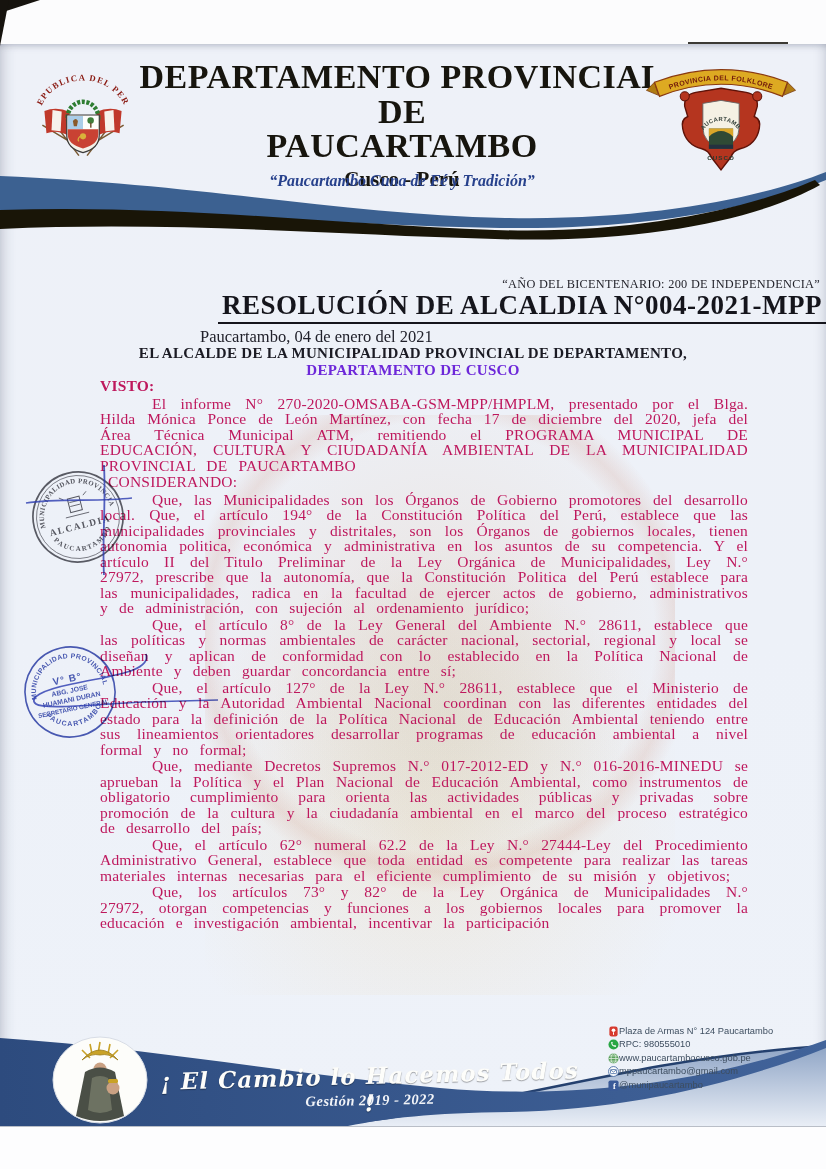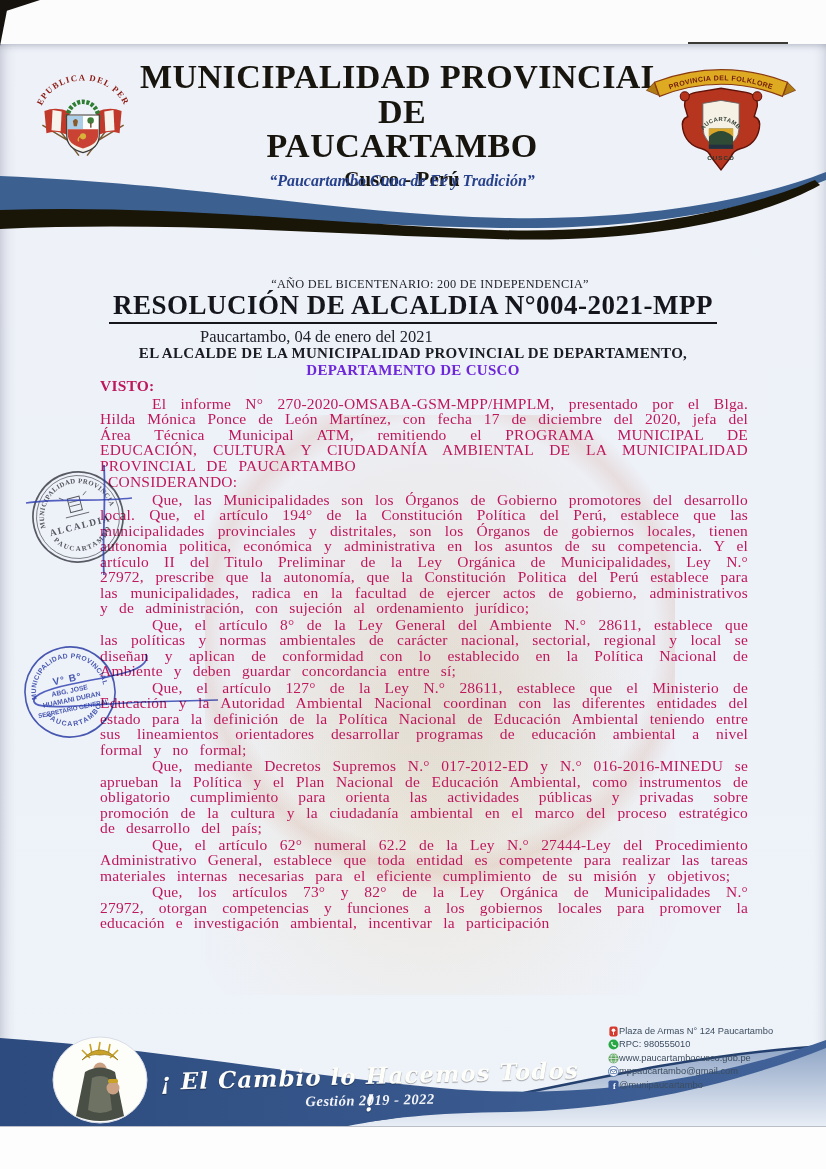--- a/index.html
+++ b/index.html
@@ -28,23 +28,23 @@
 
   
   .watermark{position:absolute;left:205px;top:415px;width:470px;height:580px;pointer-events:none;
     background:
       radial-gradient(circle at 50% 36%, rgba(214,128,48,0.11), rgba(214,128,48,0) 58%),
       radial-gradient(circle at 50% 38%, rgba(0,0,0,0) 50%, rgba(188,88,52,0.12) 55%, rgba(0,0,0,0) 60%),
       radial-gradient(circle at 48% 72%, rgba(232,172,62,0.13), rgba(232,172,62,0) 55%),
       radial-gradient(circle at 52% 52%, rgba(118,138,92,0.09), rgba(0,0,0,0) 46%);}
 
   
-  .yearline{position:absolute;left:40px;top:277px;width:780px;text-align:center;
+  .yearline{position:absolute;left:40px;top:277px;width:780px;text-align:right;
             font-size:12.3px;letter-spacing:.3px;color:#23232b;}
-  .restitle{position:absolute;left:0;top:290px;width:826px;text-align:center;}
+  .restitle{position:absolute;left:0;top:290px;width:826px;text-align:right;}
   .restitle span{display:inline-block;font-weight:bold;font-size:27px;letter-spacing:.5px;color:#15151c;
             border-bottom:2.5px solid #15151c;padding:0 4px 1px 4px;}
   .dateline{position:absolute;left:200px;top:327px;width:564px;text-align:left;font-size:16.5px;color:#20202a;}
   .addr1{position:absolute;left:0;top:345px;width:826px;text-align:center;font-weight:bold;font-size:15px;letter-spacing:.3px;color:#1b1b24;}
   .addr2{position:absolute;left:0;top:362px;width:826px;text-align:center;font-weight:bold;font-size:15px;letter-spacing:.3px;color:#6d28d9;}
   .bodytext{position:absolute;left:100px;top:378px;width:664px;color:#be185d;
             font-size:15.5px;line-height:1.0;letter-spacing:.2px;word-spacing:7px;text-align:justify;}
   .bodytext .label{font-weight:bold;word-spacing:0;margin:0 0 2px 0;}
   .bodytext .label2{font-weight:normal;word-spacing:0;margin:1px 0 2px 8px;}
   .bodytext p{margin:0 16px 1px 0;text-indent:52px;}
@@ -96,21 +96,21 @@
     <rect x="56" y="65" width="15" height="13" fill="#fdfdfb"></rect>
     <path d="M41 78 h30 v5 q0 10 -15 14 q-15 -4 -15 -14 Z" fill="#c94233"></path>
     <path d="M46 70 q3 -4 5 0 l-1 5 h-3 Z" fill="#8a5a2a"></path>
     <circle cx="63.5" cy="69.5" r="3.2" fill="#3f7d3a"></circle>
     <rect x="63" y="71.5" width="1.4" height="5" fill="#6b4a2a"></rect>
     <circle cx="56" cy="85" r="3" fill="#d9b23a"></circle>
     <path d="M53 85 q-3 3 -1 5" stroke="#d9b23a" stroke-width="1.2" fill="none"></path>
   </svg>
 
   <div class="htitle">
-    <div class="l1">MUNICIPALIDAD PROVINCIAL DE</div>
+    <div class="l1">DEPARTAMENTO PROVINCIAL DE</div>
     <div class="l2">PAUCARTAMBO</div>
     <div class="sub">Cusco - Perú</div>
   </div>
   <div class="motto">“Paucartambo Cuna de Fé y Tradición”</div>
 
   <svg class="rlogo" viewBox="0 0 152 135">
     <defs>
       <path id="arcFolk" d="M18 44 Q76 20 134 44"></path>
       <path id="arcPau" d="M59 81 A21 21 0 0 1 93 81"></path>
     </defs>

